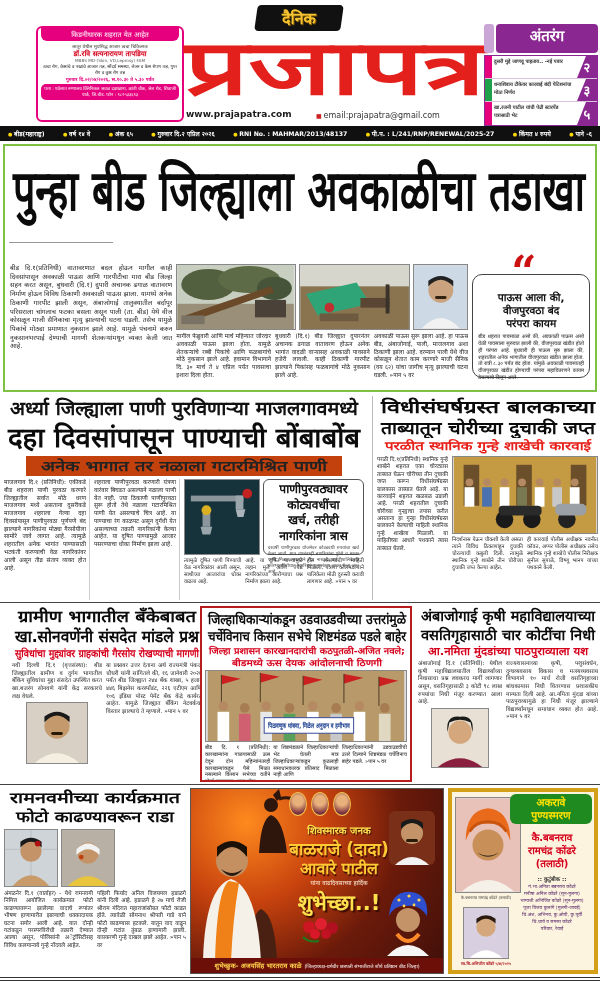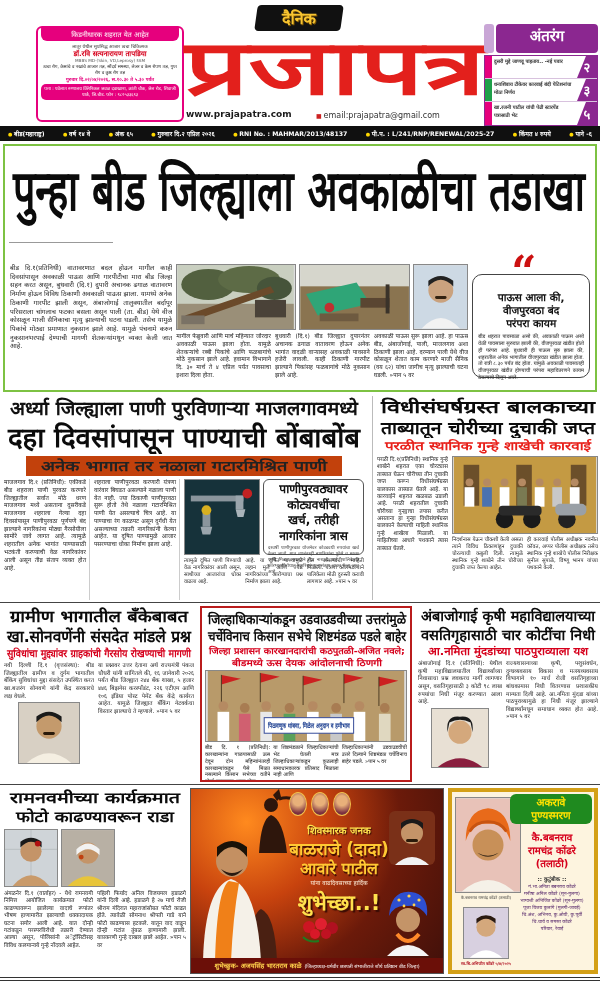--- a/index.html
+++ b/index.html
@@ -69,21 +69,21 @@
 #wrow2{display:flex;gap:4px;flex:1}
 #wrow2 div{flex:1;font-size:5.3px}
 #bikes{position:absolute;left:372px;top:396px;width:226px;height:204px;border-left:1px solid #bbb;padding-left:4px;overflow:hidden}
 #bikesbody{display:flex;gap:4px;margin-top:2px;height:146px}
 #bikesbody .bc1{width:74px;font-size:5.6px}
 #bright{flex:1;display:flex;flex-direction:column;gap:2px}
 #bcaps{display:flex;gap:4px;flex:1}
 #bcaps div{flex:1;font-size:5.3px}
 
 .hdiv{position:absolute;left:0;width:600px;border-top:1px solid #444}
-#bank{position:absolute;left:4px;top:606px;width:190px;height:176px;overflow:hidden}
+#bank{position:absolute;left:12px;top:606px;width:190px;height:176px;overflow:hidden}
 #bankbody{display:flex;gap:4px;margin-top:2px;height:118px}
 #bankbody .kl{width:90px;display:flex;flex-direction:column;gap:2px}
 #bankbody .kl p{font-size:5.8px}
 #bankbody .kr{flex:1;font-size:5.8px}
 #kisan{position:absolute;left:200px;top:606px;width:212px;height:176px;border:2px solid #b91c1c;padding:2px 3px;overflow:hidden}
 #kcaps{display:flex;gap:3px;margin-top:2px;height:44px}
 #kcaps div{flex:1;font-size:5.2px}
 #hostel{position:absolute;left:418px;top:606px;width:180px;height:176px;overflow:hidden}
 #hostelbody{display:flex;gap:4px;margin-top:2px;height:118px}
 #hostelbody .kl{width:84px;display:flex;flex-direction:column;gap:2px}

